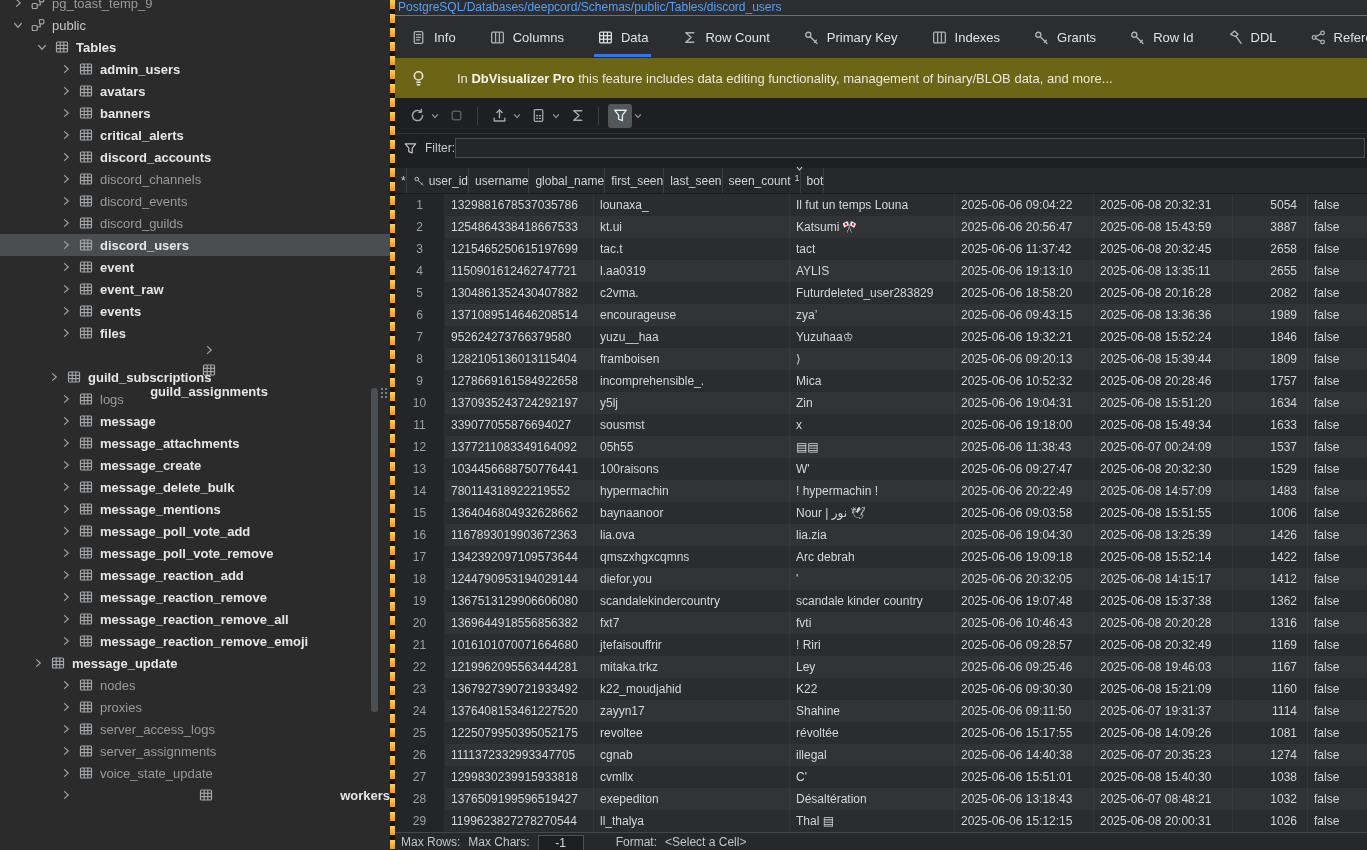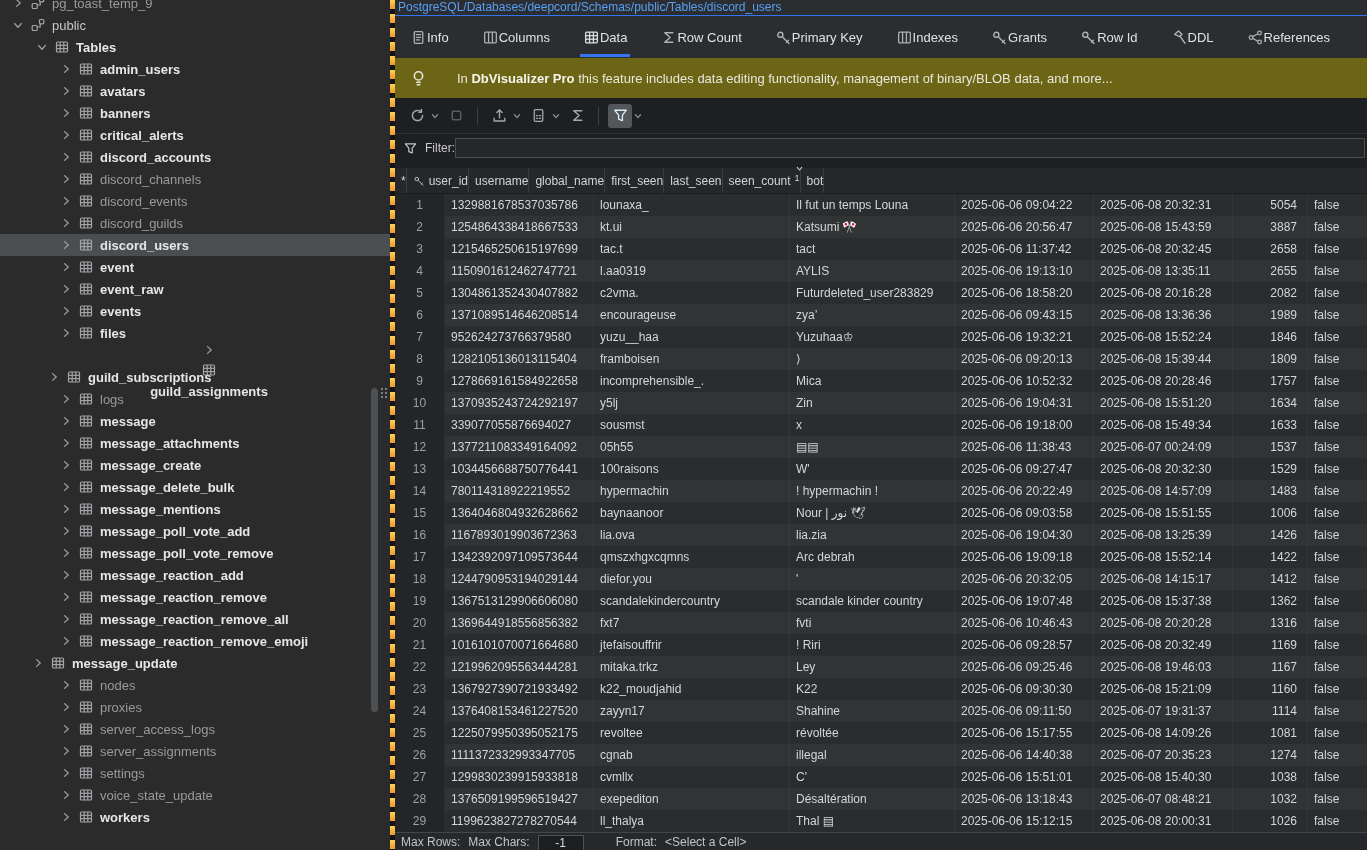--- a/index.html
+++ b/index.html
@@ -33,21 +33,21 @@
     background:repeating-linear-gradient(90deg,#efa73c 0 8px,#131313 8px 14px); }
 
   
   .main { position:absolute; left:395px; top:0; right:0; height:850px; background:#2b2c2e; }
 
   .breadcrumb { position:absolute; top:0; left:0; right:0; height:16px; background:#2b2d30;
     border-bottom:1px solid #3574f0; font-size:12px; color:#56a0f5; line-height:15px; padding-left:3px; white-space:nowrap; }
 
   .tabbar { position:absolute; top:16px; left:0; right:0; height:42px; background:#2b2d30;
     display:flex; align-items:stretch; padding-left:12px; gap:27px; }
-  .tab { display:flex; align-items:center; font-size:13px; color:#dfe1e5; position:relative; padding:0 3px; cursor:pointer; white-space:nowrap; }
+  .tab { display:flex; align-items:center; gap:7px; font-size:13px; color:#dfe1e5; position:relative; padding:0 3px; cursor:pointer; white-space:nowrap; }
   .tab-icon { width:17px; height:17px; color:#aeb1b6; }
   .tab-icon svg { width:17px; height:17px; }
   .tab.selected { font-weight:400; }
   .tab.selected .tab-icon { color:#dfe1e5; }
   .tab.selected::after { content:""; position:absolute; left:0; right:0; bottom:1px; height:3px; background:#3574f0; }
 
   .banner { position:absolute; top:58px; left:0; right:0; height:40px; background:#6c6516;
     display:flex; align-items:center; padding-left:14px; gap:29px; color:#e9e7db; font-size:13px; }
   .bulb { width:19px; height:19px; color:#eceadf; flex:0 0 auto; }
   .bulb svg { width:19px; height:19px; }
@@ -723,37 +723,23 @@
           <svg viewBox="0 0 16 16">
             <use href="#chevron-right-icon"></use>
           </svg>
         </span>
         <span class="ticon">
           <svg class="table-svg" viewBox="0 0 16 16">
             <use href="#table-icon"></use>
           </svg>
 
         </span>
-        <span class="tlabel">settings</span>
-      </div>
-      <div class="tree-item dim" style="padding-left: 60px;">
-        <span class="chev">
-          <svg viewBox="0 0 16 16">
-            <use href="#chevron-right-icon"></use>
-          </svg>
-        </span>
-        <span class="ticon">
-          <svg class="table-svg" viewBox="0 0 16 16">
-            <use href="#table-icon"></use>
-          </svg>
-
-        </span>
         <span class="tlabel">voice_state_update</span>
       </div>
-      <div class="tree-item bold" style="padding-left: 60px;">
+      <div class="tree-item bold" style="padding-left: 60px; justify-content: space-between;">
         <span class="chev">
           <svg viewBox="0 0 16 16">
             <use href="#chevron-right-icon"></use>
           </svg>
         </span>
         <span class="ticon">
           <svg class="table-svg" viewBox="0 0 16 16">
             <use href="#table-icon"></use>
           </svg>
 

